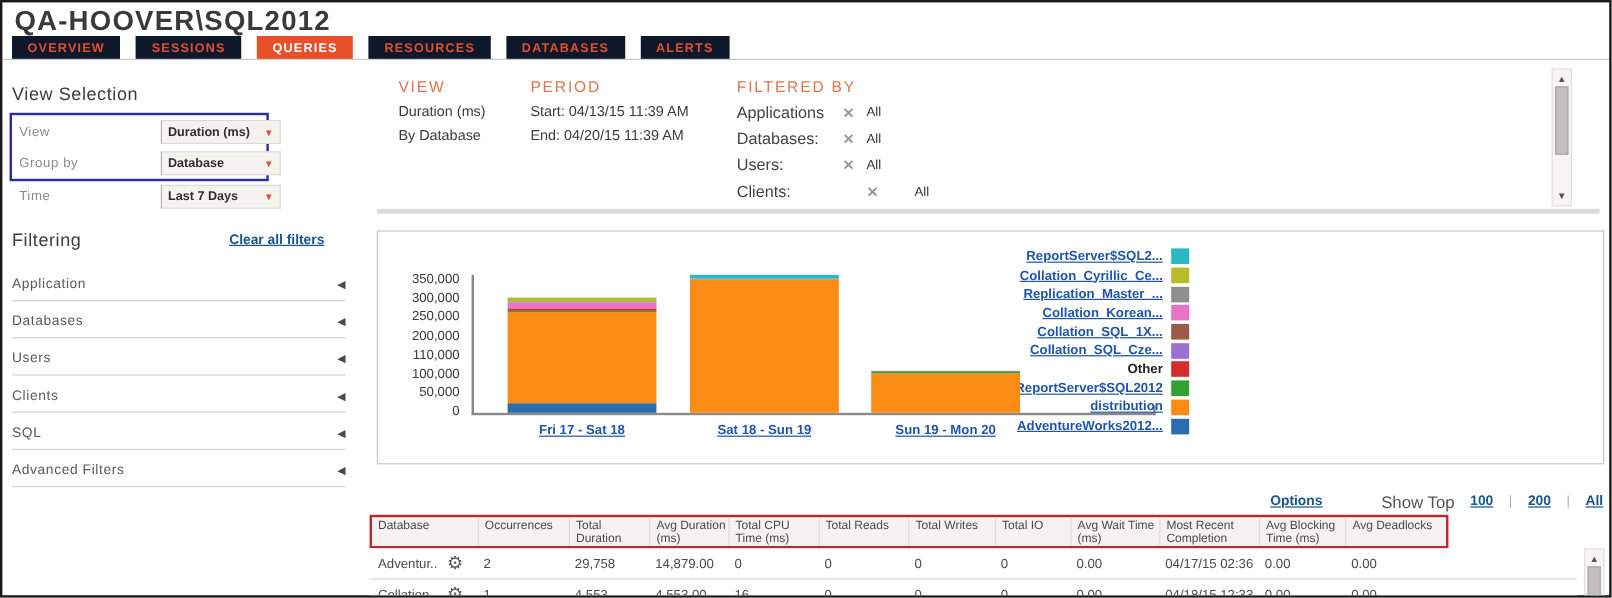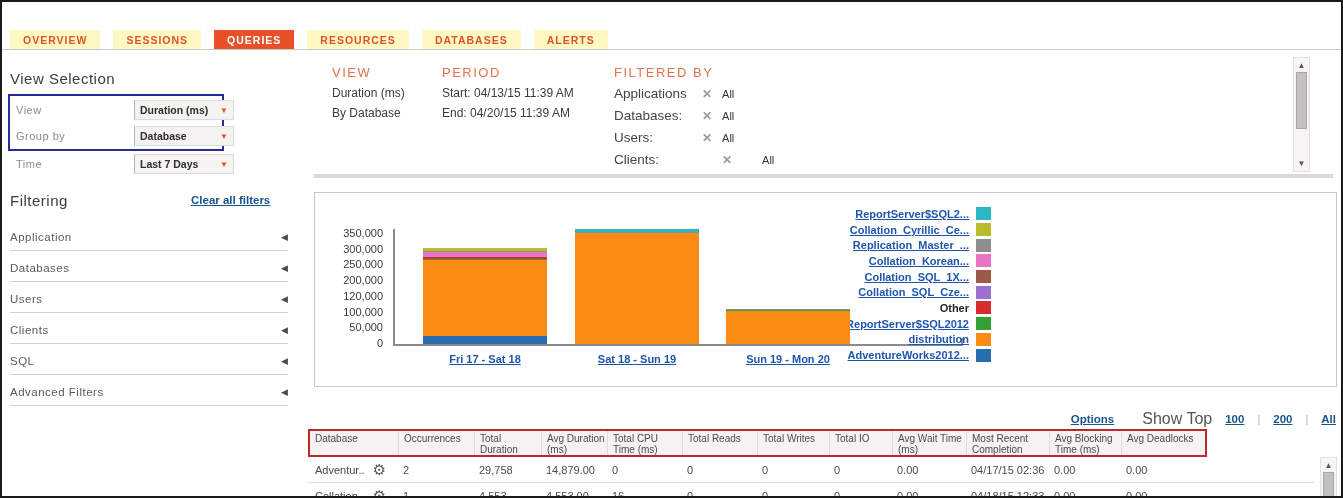--- a/index.html
+++ b/index.html
@@ -1,21 +1,21 @@
 <!DOCTYPE html>
 <html><head>
 <meta charset="utf-8">
 <style>
   * { margin:0; padding:0; box-sizing:border-box; }
   body { background:#fff; font-family:"Liberation Sans", sans-serif; }
   .page { position:relative; width:1343px; height:498px; border:2px solid #1a1a1a; background:#fff; overflow:hidden; }
 
   .title { position:absolute; left:10px; top:2px; font-size:23px; font-weight:bold; color:#3a3a3a; letter-spacing:1px; }
   .tabs { position:absolute; left:8px; top:28px; display:flex; gap:13px; }
-  .tab { background:#fef9c3; color:#e1502d; font-size:10.5px; font-weight:bold; letter-spacing:1px; padding:4px 13px; cursor:pointer; }
+  .tab { background:#0f172a; color:#e1502d; font-size:10.5px; font-weight:bold; letter-spacing:1px; padding:4px 13px; cursor:pointer; }
   .tab.active { background:#e8502a; color:#fff; }
   .hdr-divider { position:absolute; left:0; top:47px; width:100%; height:1px; background:#ccc9c6; }
 
   
   .section-h { position:absolute; font-size:15px; color:#3c3c3c; letter-spacing:0.5px; }
   .sel-box { position:absolute; left:6px; top:92px; width:216px; height:57px; border:2px solid #272c9b; }
   .sel-row { position:absolute; height:22px; display:flex; align-items:center; }
   .sel-label { font-size:11px; color:#8c8c8c; letter-spacing:0.5px; }
   .dropdown { position:absolute; left:118px; width:100px; height:20px; background:#f5f3f0; border:1px solid #dedbd7; border-left:1px solid #b8b5b2; display:flex; align-items:center; justify-content:space-between; padding:0 5px; cursor:pointer; }
   .dd-value { font-size:10.5px; color:#2e2e2e; font-weight:bold; }
@@ -50,36 +50,37 @@
   .legend { position:absolute; top:13px; right:345px; }
   .lg-row { display:flex; align-items:center; justify-content:flex-end; height:15.7px; }
   .lg-label { font-size:11px; font-weight:bold; color:#2055ad; text-decoration:underline; cursor:pointer; margin-right:7px; white-space:nowrap; }
   .lg-label.nolink { color:#222; text-decoration:none; cursor:default; }
   .lg-swatch { width:15px; height:13px; }
 
   
   .db-label { position:absolute; left:298px; top:402px; border:2px solid #272c9b; padding:3px 9px 4px 9px; font-size:13.5px; letter-spacing:1.5px; color:#333; }
   .options-row { position:absolute; right:5px; top:408px; display:flex; align-items:center; gap:13px; }
   .blue-link { font-size:11.5px; font-weight:bold; color:#17558f; text-decoration:underline; cursor:pointer; }
-  .showtop-label { font-size:16px; color:#555; margin-left:15px; }
+  .showtop-label { font-size:14px; color:#555; margin-left:36px; }
   .sep { color:#b5b2af; font-size:11px; }
 
   .thead-wrap { position:absolute; left:306px; top:427px; width:899px; height:28px; border:2px solid #bf282b; background:#f6f1f2; display:flex; }
   .th { font-size:10px; line-height:11px; color:#4a4a4a; padding:2px 2px 0 5px; border-left:1px solid #dedbd8; overflow:hidden; }
   .th:first-child { border-left:none; }
   .trow { position:absolute; left:306px; width:1006px; height:25px; display:flex; align-items:center; background:#fff; }
   .td { font-size:11px; color:#4a4a4a; padding-left:7px; white-space:nowrap; overflow:hidden; display:flex; align-items:center; }
   .gear { font-size:15px; color:#5a5a5a; margin-left:auto; margin-right:10px; cursor:pointer; line-height:1; }
   .row-sep { position:absolute; left:306px; width:1006px; height:1px; background:#dcd9d6; }
 </style>
 </head>
 <body>
 
 <div class="page">
 
+  <div class="title">QA-HOOVER\SQL2012</div>
   <div class="tabs">
     <div class="tab">OVERVIEW</div>
     <div class="tab">SESSIONS</div>
     <div class="tab active">QUERIES</div>
     <div class="tab">RESOURCES</div>
     <div class="tab">DATABASES</div>
     <div class="tab">ALERTS</div>
   </div>
   <div class="hdr-divider"></div>
 
@@ -215,21 +216,21 @@
           <span class="lg-swatch" style="background: rgb(250, 140, 22);"></span>
         </div>
         <div class="lg-row">
           <span class="lg-label">AdventureWorks2012...</span>
           <span class="lg-swatch" style="background: rgb(42, 108, 176);"></span>
         </div>
       </div>
   <div class="ytick" style="left: 4px; top: 144px;">0</div>
       <div class="ytick" style="left: 4px; top: 128.286px;">50,000</div>
       <div class="ytick" style="left: 4px; top: 112.571px;">100,000</div>
-      <div class="ytick" style="left: 4px; top: 96.8571px;">120,000</div>
+      <div class="ytick" style="left: 4px; top: 96.8571px;">110,000</div>
       <div class="ytick" style="left: 4px; top: 81.1429px;">200,000</div>
       <div class="ytick" style="left: 4px; top: 65.4286px;">250,000</div>
       <div class="ytick" style="left: 4px; top: 49.7143px;">300,000</div>
       <div class="ytick" style="left: 4px; top: 34px;">350,000</div>
       <div class="bar" style="left: 108px; width: 124px; top: 0px; height: 151px;">
         <div class="seg" style="bottom: 0px; height: 8.48571px; background: rgb(42, 108, 176);"></div>
         <div class="seg" style="bottom: 8.48571px; height: 75.7429px; background: rgb(250, 140, 22);"></div>
         <div class="seg" style="bottom: 84.2286px; height: 1.25714px; background: rgb(50, 160, 50);"></div>
         <div class="seg" style="bottom: 85.4857px; height: 1.25714px; background: rgb(214, 44, 44);"></div>
         <div class="seg" style="bottom: 86.7429px; height: 5.02857px; background: rgb(234, 116, 196);"></div>

